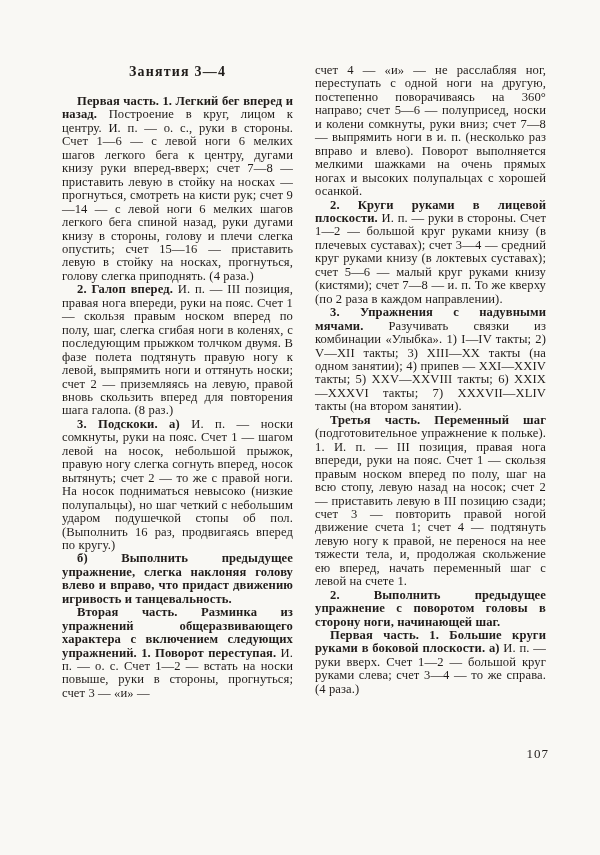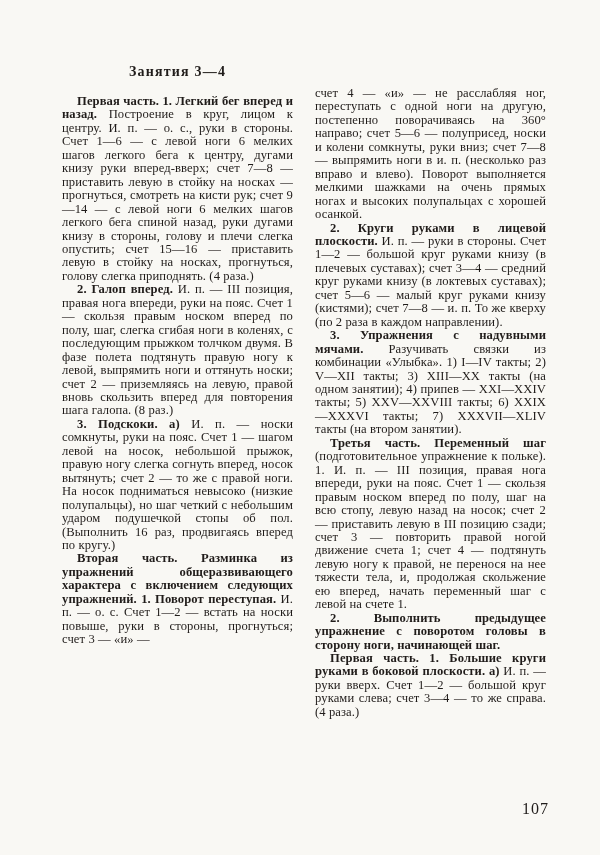--- a/index.html
+++ b/index.html
@@ -48,43 +48,43 @@
     font-size: 12.6px;
     line-height: 13.45px;
     text-align: justify;
     text-indent: 15px;
     letter-spacing: 0.1px;
     hyphens: auto;
     -webkit-hyphens: auto;
   }
   p.para.no-indent {
     text-indent: 0;
-    margin-top: 23px;
   }
   .bold {
     font-weight: bold;
   }
   .page-number {
     position: absolute;
-    top: 800px;
+    top: 746px;
     right: 51px;
-    font-size: 16px;
+    font-size: 13px;
     letter-spacing: 1px;
   }
 </style>
 </head>
 <body>
 
 <div class="page">
   <div class="columns">
     <div class="column">
         <div class="heading">Занятия 3—4</div>
         <p class="para"><span class="bold">Первая часть. 1. Легкий бег вперед и назад. </span><span>Построение в круг, лицом к центру. И. п. — о. с., руки в стороны. Счет 1—6 — с левой ноги 6 мелких шагов легкого бега к центру, дугами книзу руки вперед-вверх; счет 7—8 — приставить левую в стойку на носках — прогнуться, смотреть на кисти рук; счет 9—14 — с левой ноги 6 мелких шагов легкого бега спиной назад, руки дугами книзу в стороны, голову и плечи слегка опустить; счет 15—16 — приставить левую в стойку на носках, прогнуться, голову слегка приподнять. (4 раза.)</span></p>
         <p class="para"><span class="bold">2. Галоп вперед. </span><span>И. п. — III позиция, правая нога впереди, руки на пояс. Счет 1 — скользя правым носком вперед по полу, шаг, слегка сгибая ноги в коленях, с последующим прыжком толчком двумя. В фазе полета подтянуть правую ногу к левой, выпрямить ноги и оттянуть носки; счет 2 — приземляясь на левую, правой вновь скользить вперед для повторения шага галопа. (8 раз.)</span></p>
         <p class="para"><span class="bold">3. Подскоки. а) </span><span>И. п. — носки сомкнуты, руки на пояс. Счет 1 — шагом левой на носок, небольшой прыжок, правую ногу слегка согнуть вперед, носок вытянуть; счет 2 — то же с правой ноги. На носок подниматься невысоко (низкие полупальцы), но шаг четкий с небольшим ударом подушечкой стопы об пол. (Выполнить 16 раз, продвигаясь вперед по кругу.)</span></p>
+        <p class="para"><span class="bold">б) Выполнить предыдущее упражнение, слегка наклоняя голову влево и вправо, что придаст движению игривость и танцевальность.</span></p>
         <p class="para"><span class="bold">Вторая часть. Разминка из упражнений общеразвивающего характера с включением следующих упражнений. 1. Поворот переступая. </span><span>И. п. — о. с. Счет 1—2 — встать на носки повыше, руки в стороны, прогнуться; счет 3 — «и» —</span></p>
       </div>
     <div class="column">
         <p class="para no-indent"><span>счет 4 — «и» — не расслабляя ног, переступать с одной ноги на другую, постепенно поворачиваясь на 360° направо; счет 5—6 — полуприсед, носки и колени сомкнуты, руки вниз; счет 7—8 — выпрямить ноги в и. п. (несколько раз вправо и влево). Поворот выполняется мелкими шажками на очень прямых ногах и высоких полупальцах с хорошей осанкой.</span></p>
         <p class="para"><span class="bold">2. Круги руками в лицевой плоскости. </span><span>И. п. — руки в стороны. Счет 1—2 — большой круг руками книзу (в плечевых суставах); счет 3—4 — средний круг руками книзу (в локтевых суставах); счет 5—6 — малый круг руками книзу (кистями); счет 7—8 — и. п. То же кверху (по 2 раза в каждом направлении).</span></p>
         <p class="para"><span class="bold">3. Упражнения с надувными мячами. </span><span>Разучивать связки из комбинации «Улыбка». 1) I—IV такты; 2) V—XII такты; 3) XIII—XX такты (на одном занятии); 4) припев — XXI—XXIV такты; 5) XXV—XXVIII такты; 6) XXIX—XXXVI такты; 7) XXXVII—XLIV такты (на втором занятии).</span></p>
         <p class="para"><span class="bold">Третья часть. Переменный шаг </span><span>(подготовительное упражнение к польке). 1. И. п. — III позиция, правая нога впереди, руки на пояс. Счет 1 — скользя правым носком вперед по полу, шаг на всю стопу, левую назад на носок; счет 2 — приставить левую в III позицию сзади; счет 3 — повторить правой ногой движение счета 1; счет 4 — подтянуть левую ногу к правой, не перенося на нее тяжести тела, и, продолжая скольжение ею вперед, начать переменный шаг с левой на счете 1.</span></p>
         <p class="para"><span class="bold">2. Выполнить предыдущее упражнение с поворотом головы в сторону ноги, начинающей шаг.</span></p>
         <p class="para"><span class="bold">Первая часть. 1. Большие круги руками в боковой плоскости. а) </span><span>И. п. — руки вверх. Счет 1—2 — большой круг руками слева; счет 3—4 — то же справа. (4 раза.)</span></p>
       </div>

